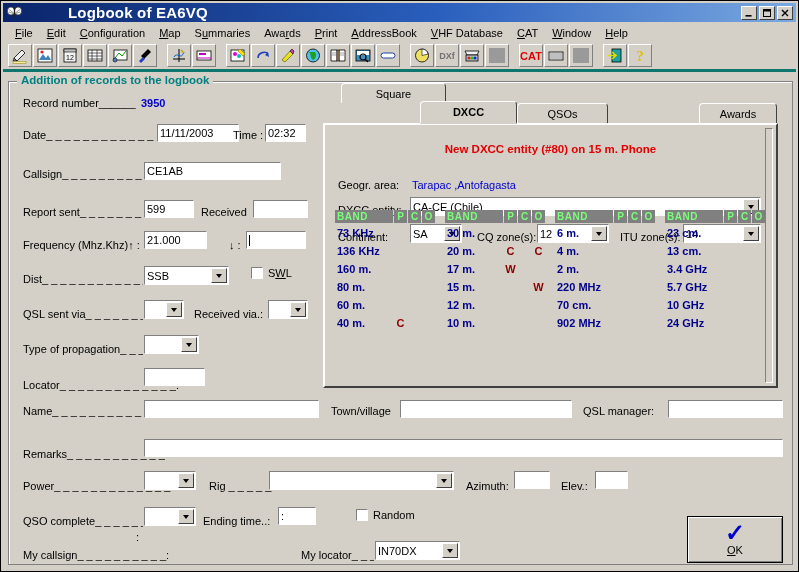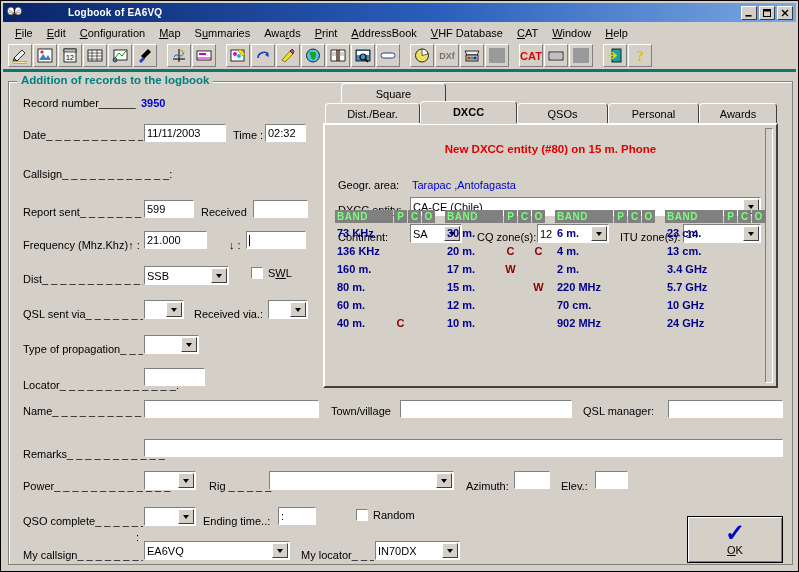--- a/index.html
+++ b/index.html
@@ -25,21 +25,21 @@
     position: absolute; left: 2px; top: 2px; right: 2px; height: 19px;
     background: linear-gradient(to right, #0a246a 0%, #2a5fbd 55%, #7aa8e0 100%);
     display: flex; align-items: center; padding: 0 2px;
   }
   .titlebar .tb-icon {
     width: 16px; height: 16px; margin-right: 4px; margin-left: 1px;
     display: flex; align-items: center; justify-content: center;
     color: #fff; font-size: 12px; line-height: 1;
   }
   .titlebar .tb-text {
-    color: #fff; font-weight: bold; font-size: 10px;
+    color: #fff; font-weight: bold; font-size: 15px;
     letter-spacing: 0.2px; flex: 1;
     text-shadow: none;
     padding-left: 42px;
   }
   .tb-buttons { display: flex; gap: 2px; padding-right: 1px; }
   .tb-btn {
     width: 16px; height: 14px;
     background: #d4d0c8;
     border-top: 1px solid #fff; border-left: 1px solid #fff;
     border-right: 1px solid #404040; border-bottom: 1px solid #404040;
@@ -448,27 +448,28 @@
   <div class="group-title">Addition of records to the logbook</div>
 
   <div class="lbl" style="left:22px; top:96px;">
     <span>Record number</span><span class="dots">______</span>
   </div>
   <div class="lbl bluenum" style="left:140px; top:96px;">3950</div>
 
   <div class="lbl" style="left:22px; top:128px;">
     <span>Date</span><span class="dots">_ _ _ _ _ _ _ _ _ _ _ _ _ _</span>:
   </div>
-  <div class="inp" style="left:143px; top:123px; width:82px; height:18px;">11/11/2003</div>
+  <div class="inp" style="left:156px; top:123px; width:82px; height:18px;">11/11/2003</div>
   <div class="lbl" style="left:232px; top:128px;">Time :</div>
   <div class="inp" style="left:264px; top:123px; width:41px; height:18px;">02:32</div>
 
   <div class="lbl" style="left:22px; top:167px;">
     <span>Callsign</span><span class="dots">_ _ _ _ _ _ _ _ _ _ _ _</span>:
   </div>
+  <div class="inp" style="left:143px; top:161px; width:137px; height:18px;">CE1AB</div>
 
   <div class="lbl" style="left:22px; top:205px;">
     <span>Report sent</span><span class="dots">_ _ _ _ _ _ _ _ _</span> :
   </div>
   <div class="inp" style="left:143px; top:199px; width:50px; height:18px;">599</div>
   <div class="lbl" style="left:200px; top:205px;">Received</div>
   <div class="inp" style="left:252px; top:199px; width:55px; height:18px;"></div>
 
   <div class="lbl" style="left:22px; top:238px;">Frequency (Mhz.Khz)↑ :</div>
   <div class="inp" style="left:143px; top:230px; width:63px; height:18px;">21.000</div>
@@ -518,24 +519,22 @@
 
   <div class="lbl" style="left:22px; top:378px;">
     <span>Locator</span><span class="dots">_ _ _ _ _ _ _ _ _ _ _ _ _</span>:
   </div>
   <div class="inp" style="left:143px; top:367px; width:61px; height:18px;"></div>
 
   <div class="tabhost">
 
     <div class="tab" style="left:18px; top:0px; width:105px;">Square</div>
 
-    <div class="tab" style="left:2px; top:20px; width:95px; height:21px;">Dist./Bear.</div>
     <div class="tab" style="left:194px; top:20px; width:91px; height:21px;">QSOs</div>
     <div class="tab active" style="left:97px; top:18px; width:97px; height:23px; border-bottom:2px solid #d4d0c8;">DXCC</div>
-    <div class="tab" style="left:285px; top:20px; width:91px; height:21px;">Personal</div>
     <div class="tab" style="left:376px; top:20px; width:78px; height:21px;">Awards</div>
 
     <div class="tabbody" style="top:40px; height:265px;">
       <div class="dxcc-msg">New DXCC entity (#80) on 15 m. Phone</div>
 
       <div class="lbl" style="left:13px; top:54px;">Geogr. area:</div>
       <div class="lbl geoval" style="left:87px; top:54px;">Tarapac ,Antofagasta</div>
 
       <div class="lbl" style="left:13px; top:79px;">DXCC entity:</div>
       <div class="combo" style="left:85px; top:72px; width:351px; height:19px;">
@@ -803,26 +802,20 @@
   <div class="chk" style="left:338px; top:508px;padding-left:17px;">
     <span class="box"></span>
     <span>Random</span>
   </div>
 
   <div class="lbl" style="left:135px; top:530px;">:</div>
 
   <div class="lbl" style="left:22px; top:548px;">
     <span>My callsign</span><span class="dots">_ _ _ _ _ _ _ _ _ _</span>:
   </div>
-  <div class="combo" style="left:143px; top:540px; width:146px; height:19px;">
-    <span class="cval">EA6VQ</span>
-    <span class="arrow">
-        <i></i>
-      </span>
-  </div>
   <div class="lbl" style="left:300px; top:548px;">
     <span>My locator</span><span class="dots">_ _ _</span>:
   </div>
   <div class="combo" style="left:374px; top:540px; width:85px; height:19px;">
     <span class="cval">IN70DX</span>
     <span class="arrow">
         <i></i>
       </span>
   </div>
 

